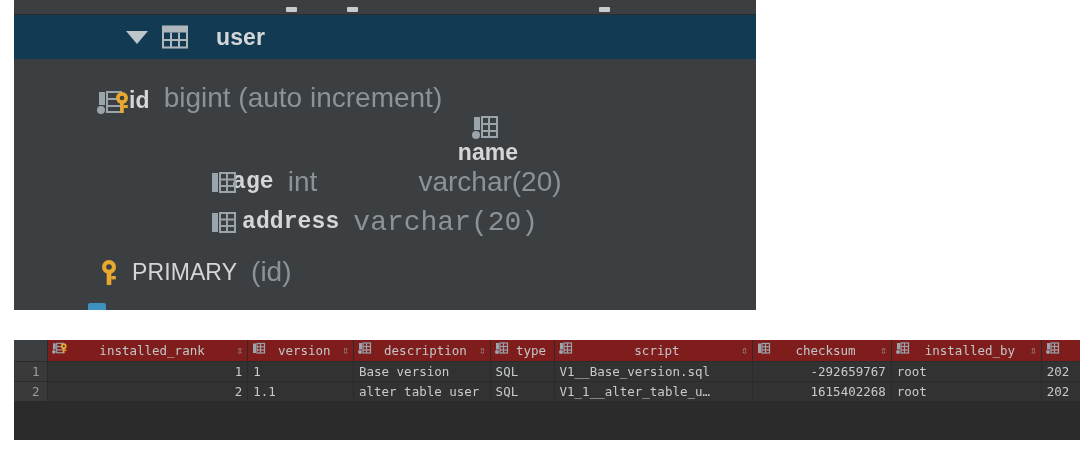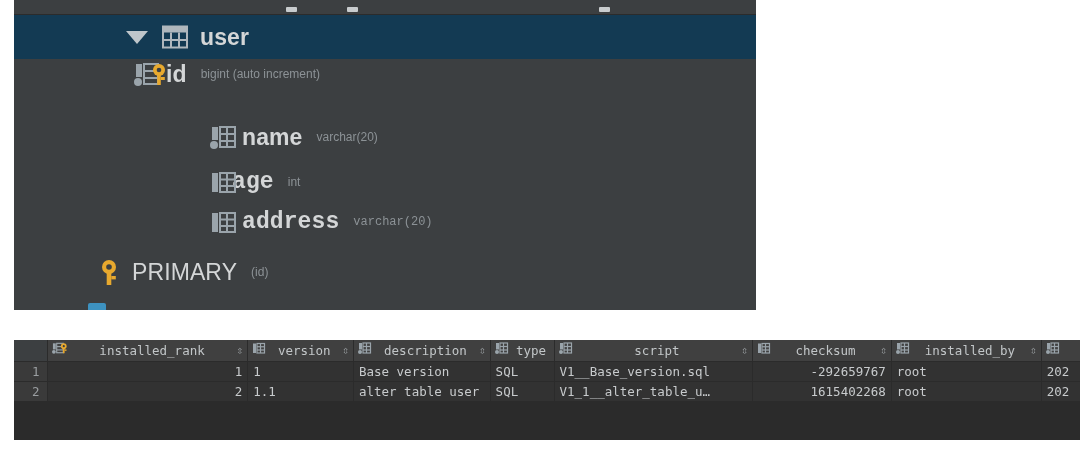--- a/index.html
+++ b/index.html
@@ -58,21 +58,21 @@
   .name{
     color:#D4D6D7;
     font-size:23px;
     font-weight:700;
     letter-spacing:.1px;
     white-space:nowrap;
   }
   .name.plain{font-weight:400;}
   .type{
     color:#8C9296;
-    font-size:12px;
+    font-size:28px;
     font-weight:400;
     margin-left:14px;
     white-space:nowrap;
   }
 
   
   .blue-frag{
     position:absolute;left:74px;bottom:0;width:18px;height:7px;
     background:#3D92C0;border-radius:2px 2px 0 0;
   }
@@ -89,21 +89,21 @@
   .grid-table th,.grid-table td{
     padding:0;margin:0;
     height:20px;
     font-size:12.5px;
     font-weight:400;
     box-sizing:border-box;
     white-space:nowrap;
     overflow:hidden;
   }
   .grid-table thead th{
-    background:#404040;
+    background:#7f1d1d;
     color:#C2C6C8;
     border-right:1px solid #2B2B2B;
     border-bottom:1px solid #2B2B2B;
     height:21px;
     padding:0 4px;
   }
   .grid-table thead th.gutter{background:#3C3F41;border-right:1px solid #2B2B2B;}
   .hcell{display:flex;align-items:center;gap:4px;height:100%;}
   .hcell .hlabel{flex:1 1 auto;overflow:hidden;text-overflow:clip;}
   .sorticon{
@@ -153,42 +153,42 @@
       <span class="twisty"></span>
       <span class="icon icon-table">
         <svg width="26" height="24" viewBox="0 0 26 24">
           <rect x="1" y="1.5" width="24" height="21" fill="none" stroke="#AFB7BD" stroke-width="2"></rect>
           <rect x="1" y="1.5" width="24" height="6" fill="#AFB7BD"></rect>
           <line x1="9" y1="7.5" x2="9" y2="22.5" stroke="#AFB7BD" stroke-width="2"></line>
           <line x1="17" y1="7.5" x2="17" y2="22.5" stroke="#AFB7BD" stroke-width="2"></line>
           <line x1="1" y1="15" x2="25" y2="15" stroke="#AFB7BD" stroke-width="2"></line>
         </svg>
       </span>
-      <span class="name" style="margin-left:12px;">user</span>
-    </div>
-
-    <div class="tree-row col-row" style="top:52px;padding-left:120px;">
+      <span class="name" style="margin-left:28px;">user</span>
+    </div>
+
+    <div class="tree-row col-row" style="top:70px;padding-left:83px;align-items:flex-end;">
       <span class="icon icon-col">
         <svg width="34" height="26" viewBox="0 0 34 26">
           <circle cx="4" cy="20" r="4" fill="#9AA4AB"></circle>
           <rect x="2" y="2" width="6" height="13" fill="#9AA4AB"></rect>
           <rect x="10" y="2" width="14" height="20" fill="none" stroke="#9AA4AB" stroke-width="2"></rect>
           <line x1="10" y1="9" x2="24" y2="9" stroke="#9AA4AB" stroke-width="2"></line>
           <line x1="10" y1="16" x2="24" y2="16" stroke="#9AA4AB" stroke-width="2"></line>
           <circle cx="25" cy="8" r="6" fill="#E8A92E"></circle>
           <circle cx="25" cy="8" r="2.3" fill="#3C3F41"></circle>
           <rect x="23.2" y="12" width="3.6" height="11" fill="#E8A92E"></rect>
           <rect x="26.8" y="15" width="4" height="3" fill="#E8A92E"></rect>
         </svg>
       </span>
       <span class="name" style="margin-left:10px;">id</span>
       <span class="type">bigint (auto increment)</span>
     </div>
 
-    <div class="tree-row col-row" style="top:115px;padding-left:196px;">
+    <div class="tree-row col-row" style="top:115px;padding-left:196px;flex-direction:column;">
       <span class="icon icon-col">
         <svg width="28" height="26" viewBox="0 0 28 26">
           <circle cx="4" cy="20" r="4" fill="#9AA4AB"></circle>
           <rect x="2" y="2" width="6" height="13" fill="#9AA4AB"></rect>
           <rect x="10" y="2" width="15" height="20" fill="none" stroke="#9AA4AB" stroke-width="2"></rect>
           <line x1="10" y1="9" x2="25" y2="9" stroke="#9AA4AB" stroke-width="2"></line>
           <line x1="10" y1="16" x2="25" y2="16" stroke="#9AA4AB" stroke-width="2"></line>
           <line x1="17" y1="2" x2="17" y2="22" stroke="#9AA4AB" stroke-width="2"></line>
         </svg>
       </span>

